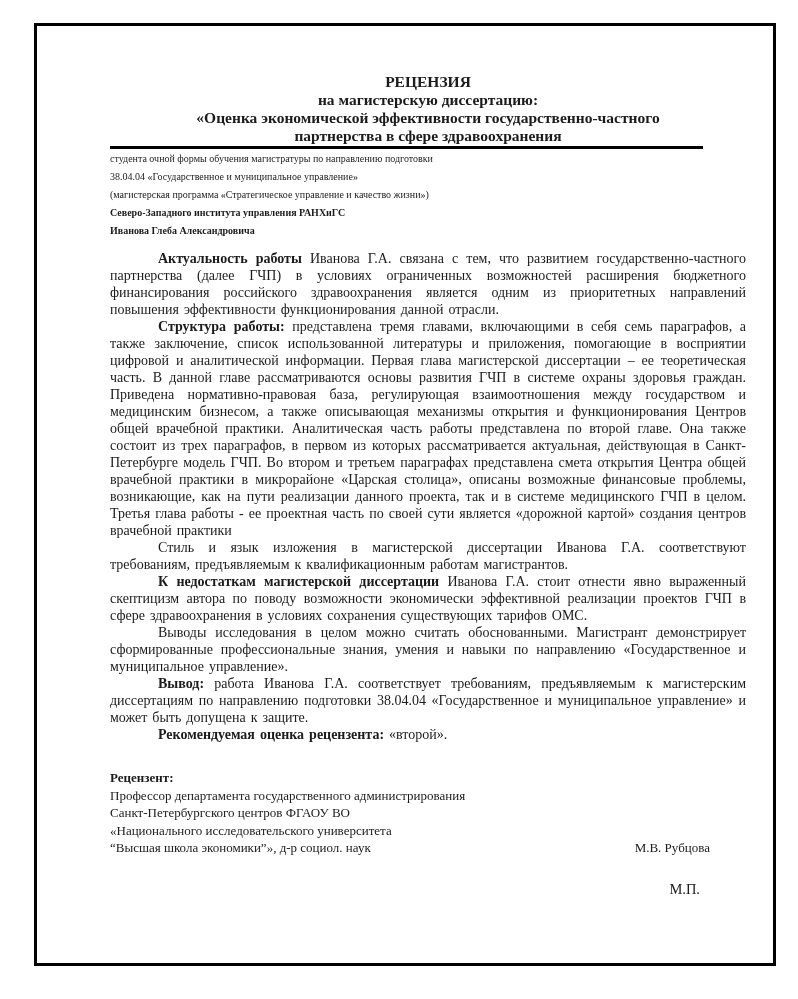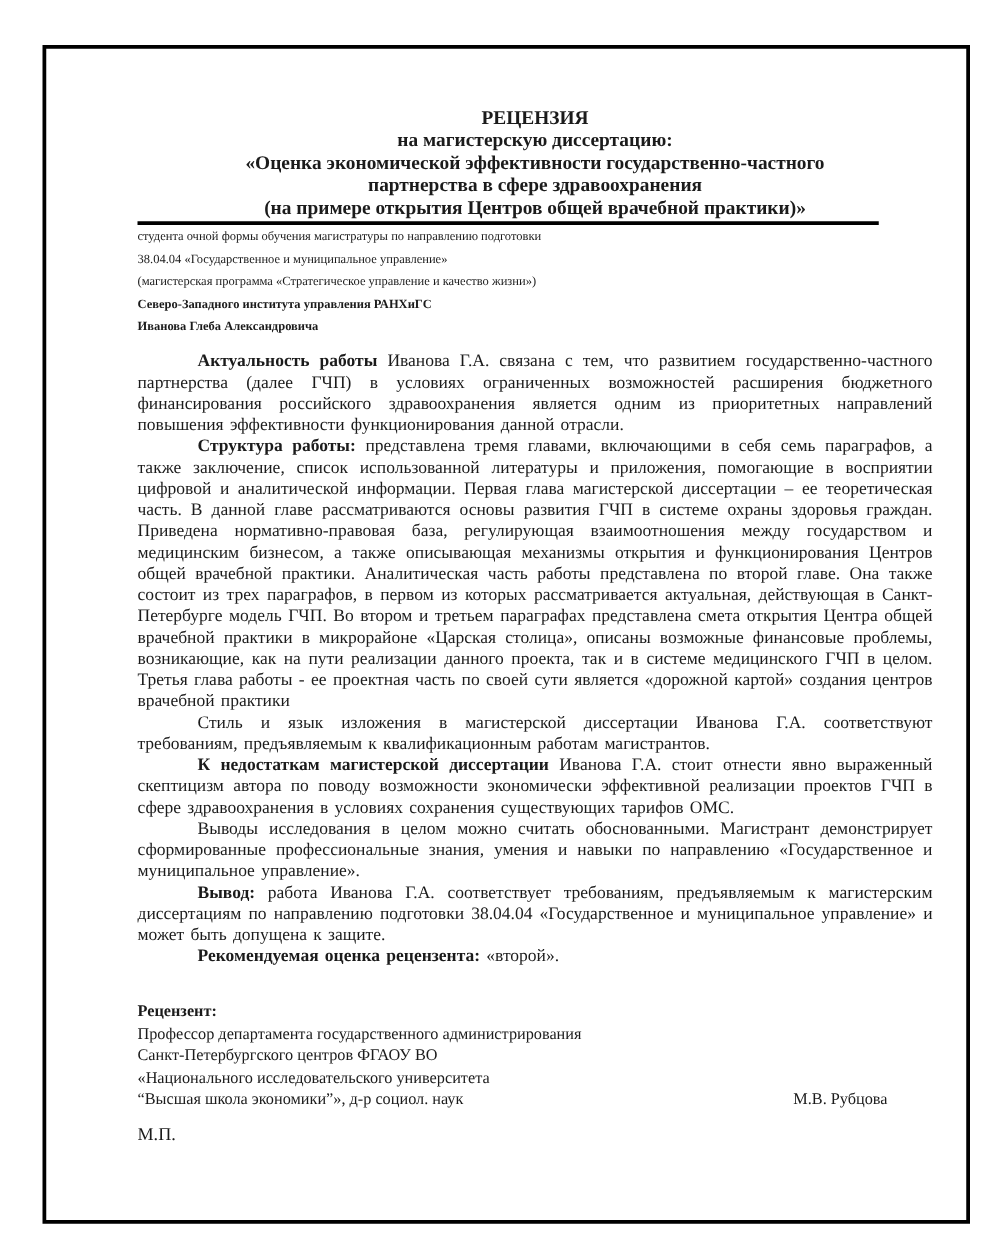--- a/index.html
+++ b/index.html
@@ -3,21 +3,21 @@
 <meta charset="utf-8">
 <style>
   html,body{margin:0;padding:0;}
   body{
     width:798px;height:999px;background:#ffffff;position:relative;
     font-family:"Liberation Serif","DejaVu Serif",serif;
     color:#1b1b1b;
     -webkit-font-smoothing:antialiased;
   }
   .sheet{
-    position:absolute;left:34px;top:36px;width:742px;height:943px;
+    position:absolute;left:34px;top:23px;width:742px;height:943px;
     border:3px solid #000;box-sizing:border-box;
     padding:47px 27px 0 73px;
     overflow:hidden;
   }
   .heading{ text-align:center; font-size:15.5px; line-height:18px; }
   .heading .t{ font-weight:bold; }
   .title-underline{
     height:3px;background:#000;margin:1px 43px 1px 0;
   }
   .subhead{ font-size:10px; line-height:18px; }
@@ -25,33 +25,32 @@
   .bodytext{ margin-top:10px; font-size:14px; line-height:17px; }
   .para{
     margin:0; text-align:justify; text-indent:48px;
     word-spacing:1.5px;
   }
   .para .lead{ font-weight:bold; }
   .signature{ margin-top:26px; font-size:13px; line-height:17.5px; }
   .signature .lbl{ font-weight:bold; }
   .sig-row{ display:flex; justify-content:space-between; }
   .sig-row .name{ margin-right:36px; white-space:nowrap; }
-  .stamp{ text-align:left; margin-top:12px; padding-right:46px; font-size:14.5px; }
+  .stamp{ text-align:right; margin-top:24px; padding-right:46px; font-size:14.5px; }
 </style>
 </head>
 <body>
 
 <div class="sheet">
 
   <div class="heading">
     <div class="t">РЕЦЕНЗИЯ</div>
     <div class="t">на магистерскую диссертацию:</div>
     <div class="t">«Оценка экономической эффективности государственно-частного</div>
     <div class="t">партнерства в сфере здравоохранения</div>
-    <div class="t">(на примере открытия Центров общей врачебной практики)»</div>
   </div>
 
   <div class="title-underline"></div>
 
   <div class="subhead">
     <div>студента очной формы обучения магистратуры по направлению подготовки</div>
     <div>38.04.04 «Государственное и муниципальное управление»</div>
     <div>(магистерская программа «Стратегическое управление и качество жизни»)</div>
     <div class="b">Северо-Западного института управления РАНХиГС</div>
     <div class="b">Иванова Глеба Александровича</div>

